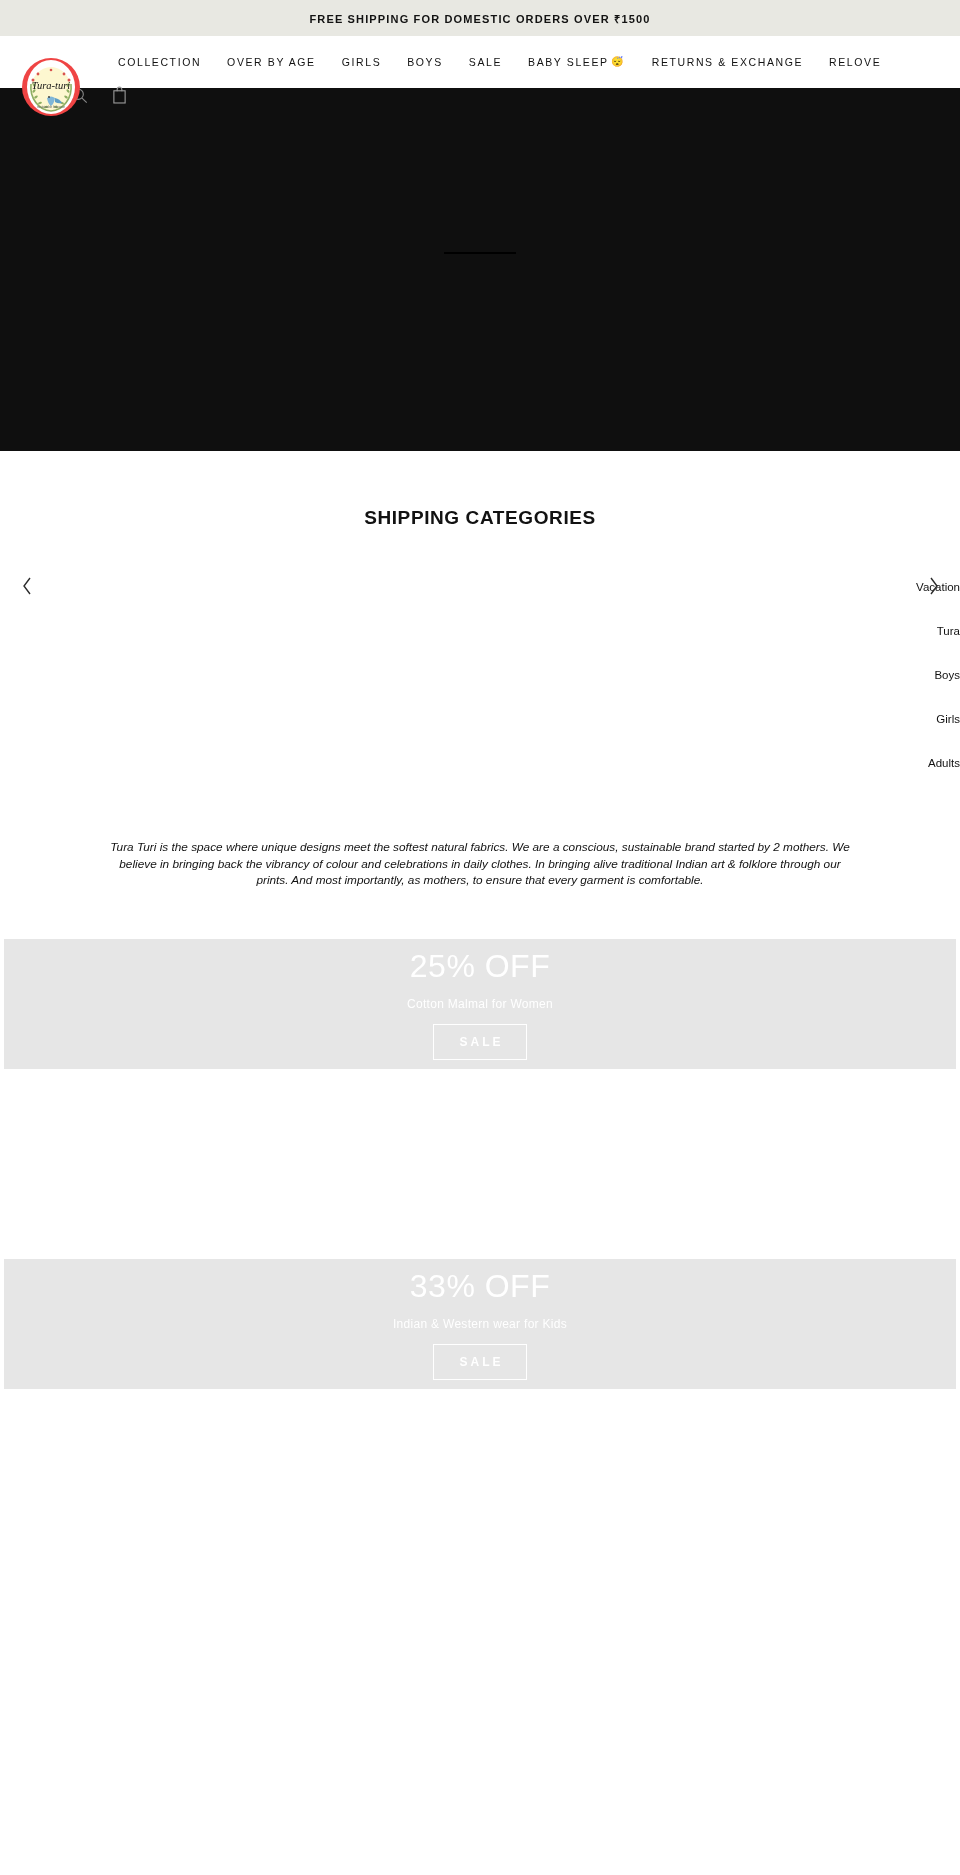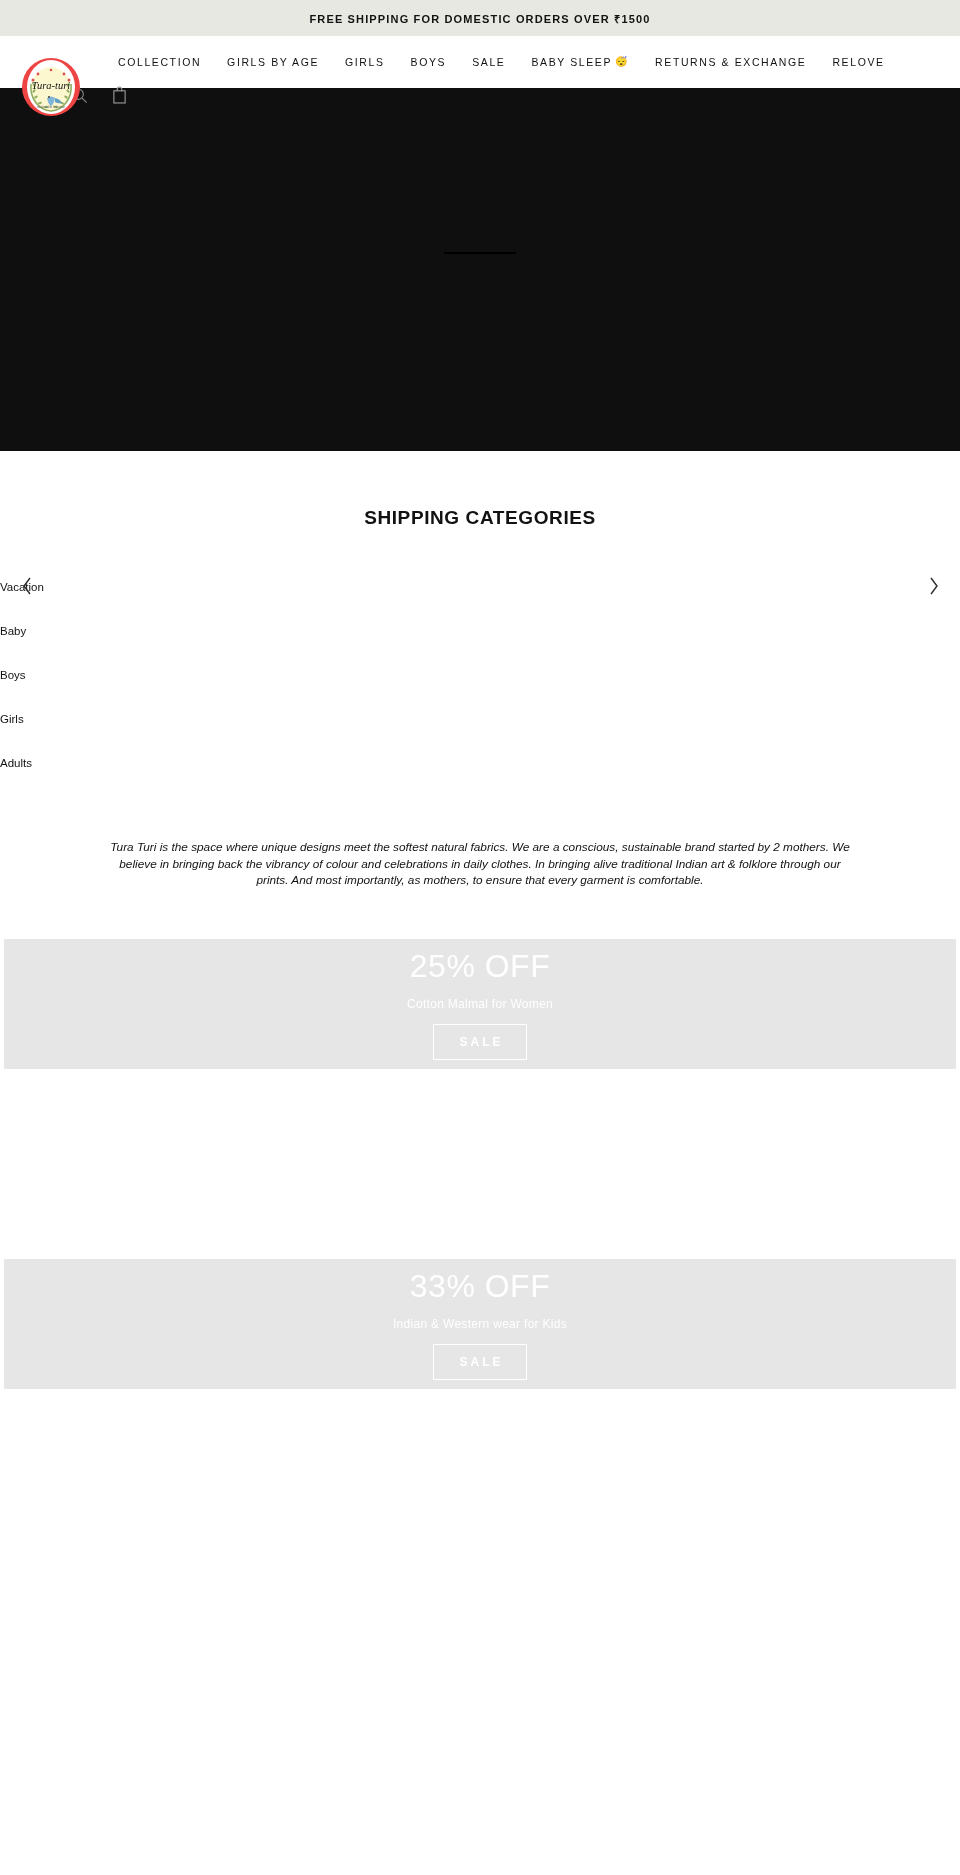--- a/index.html
+++ b/index.html
@@ -137,21 +137,21 @@
 
   .cat-list {
     display: flex;
     flex-direction: column;
     align-items: center;
   }
   .cat-item {
     width: 100%;
     display: flex;
     flex-direction: column;
-    align-items: flex-start;
+    align-items: flex-end;
   }
   .cat-thumb {
     width: 0px;
     height: 0px;
   }
   .cat-label {
     font-size: 11.5px;
     color: #121212;
     line-height: 14px;
     height: 44px;
@@ -252,21 +252,21 @@
       <text x="29" y="31" text-anchor="middle" font-family="'Liberation Serif', serif" font-size="10.5" font-style="italic" fill="#111">Tura-turi</text>
       <text x="29" y="50" text-anchor="middle" font-family="'Liberation Sans', sans-serif" font-size="3" fill="#666">sustainable kidswear</text>
     </svg>
   </div>
 
   <nav class="nav">
     <a class="nav-item" href="#">
       <span>COLLECTION</span>
     </a>
     <a class="nav-item" href="#">
-      <span>GIRLS BY AGE</span>
+      <span>OVER BY AGE</span>
     </a>
     <a class="nav-item" href="#">
       <span>GIRLS</span>
     </a>
     <a class="nav-item" href="#">
       <span>BOYS</span>
     </a>
     <a class="nav-item" href="#">
       <span>SALE</span>
     </a>
@@ -317,21 +317,21 @@
       </svg>
     </button>
 
     <div class="cat-list">
       <div class="cat-item">
         <div class="cat-thumb"></div>
         <span class="cat-label">Vacation</span>
       </div>
       <div class="cat-item">
         <div class="cat-thumb"></div>
-        <span class="cat-label">Baby</span>
+        <span class="cat-label">Tura</span>
       </div>
       <div class="cat-item">
         <div class="cat-thumb"></div>
         <span class="cat-label">Boys</span>
       </div>
       <div class="cat-item">
         <div class="cat-thumb"></div>
         <span class="cat-label">Girls</span>
       </div>
       <div class="cat-item">

